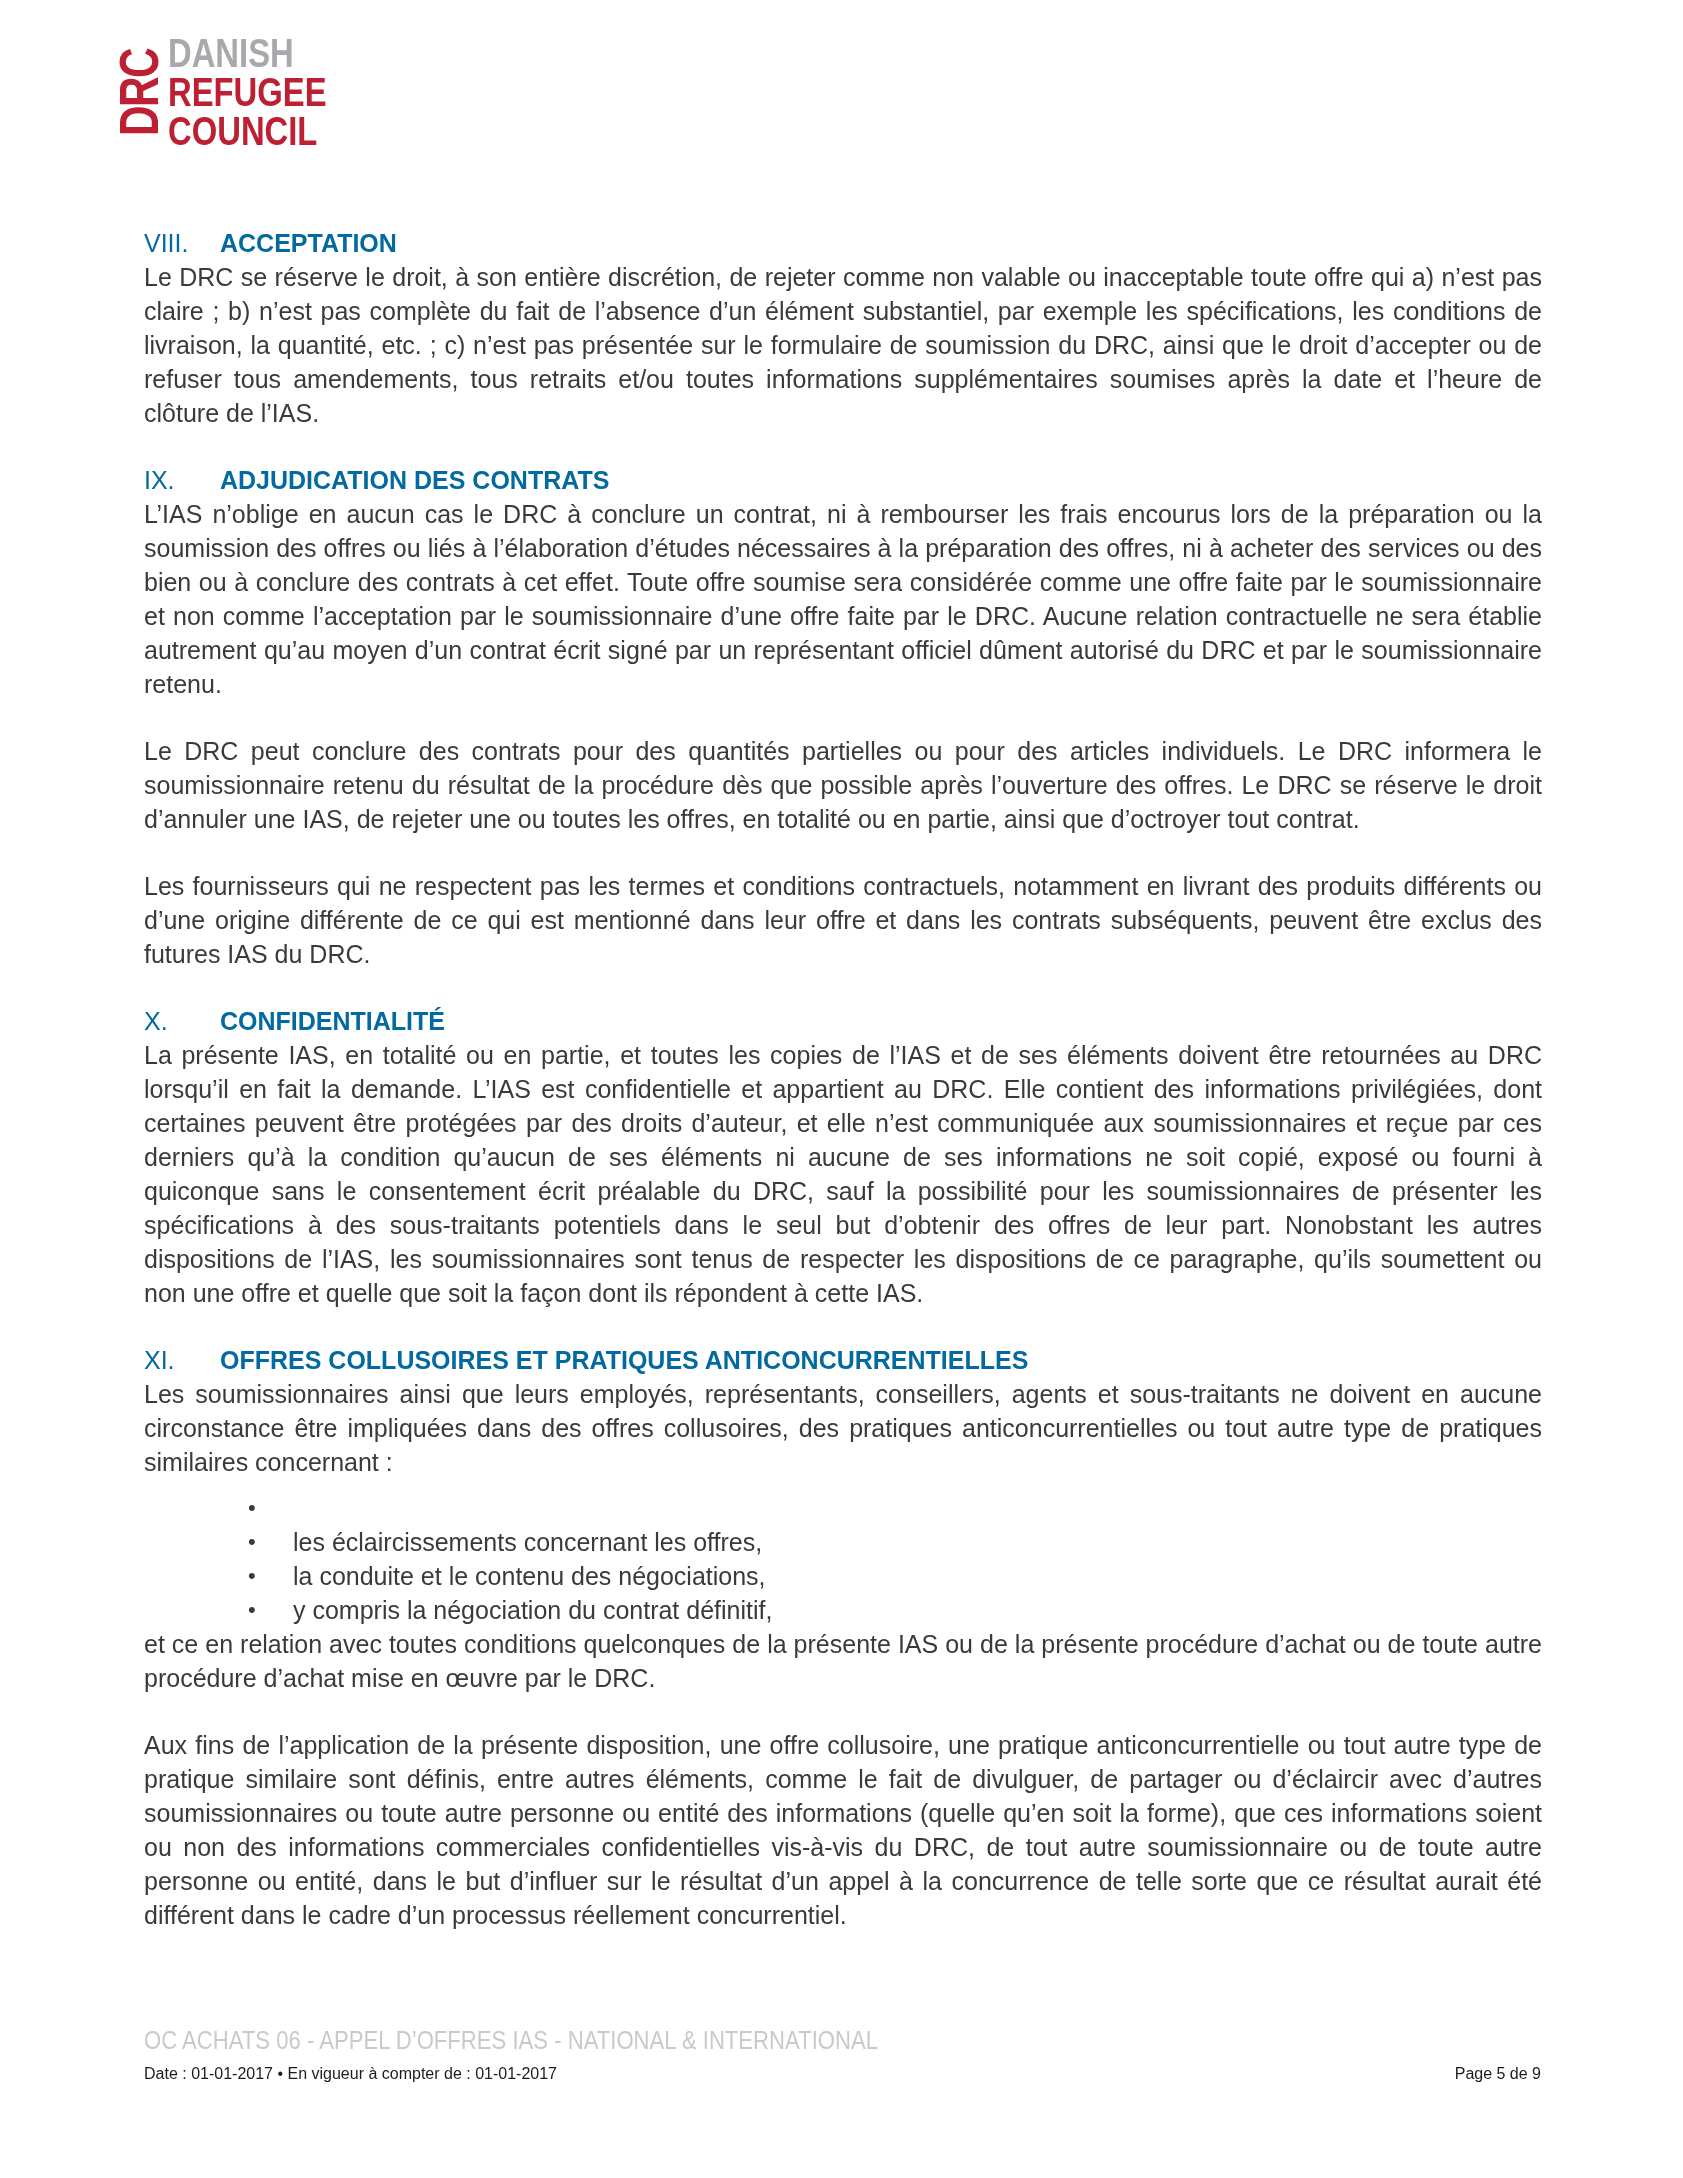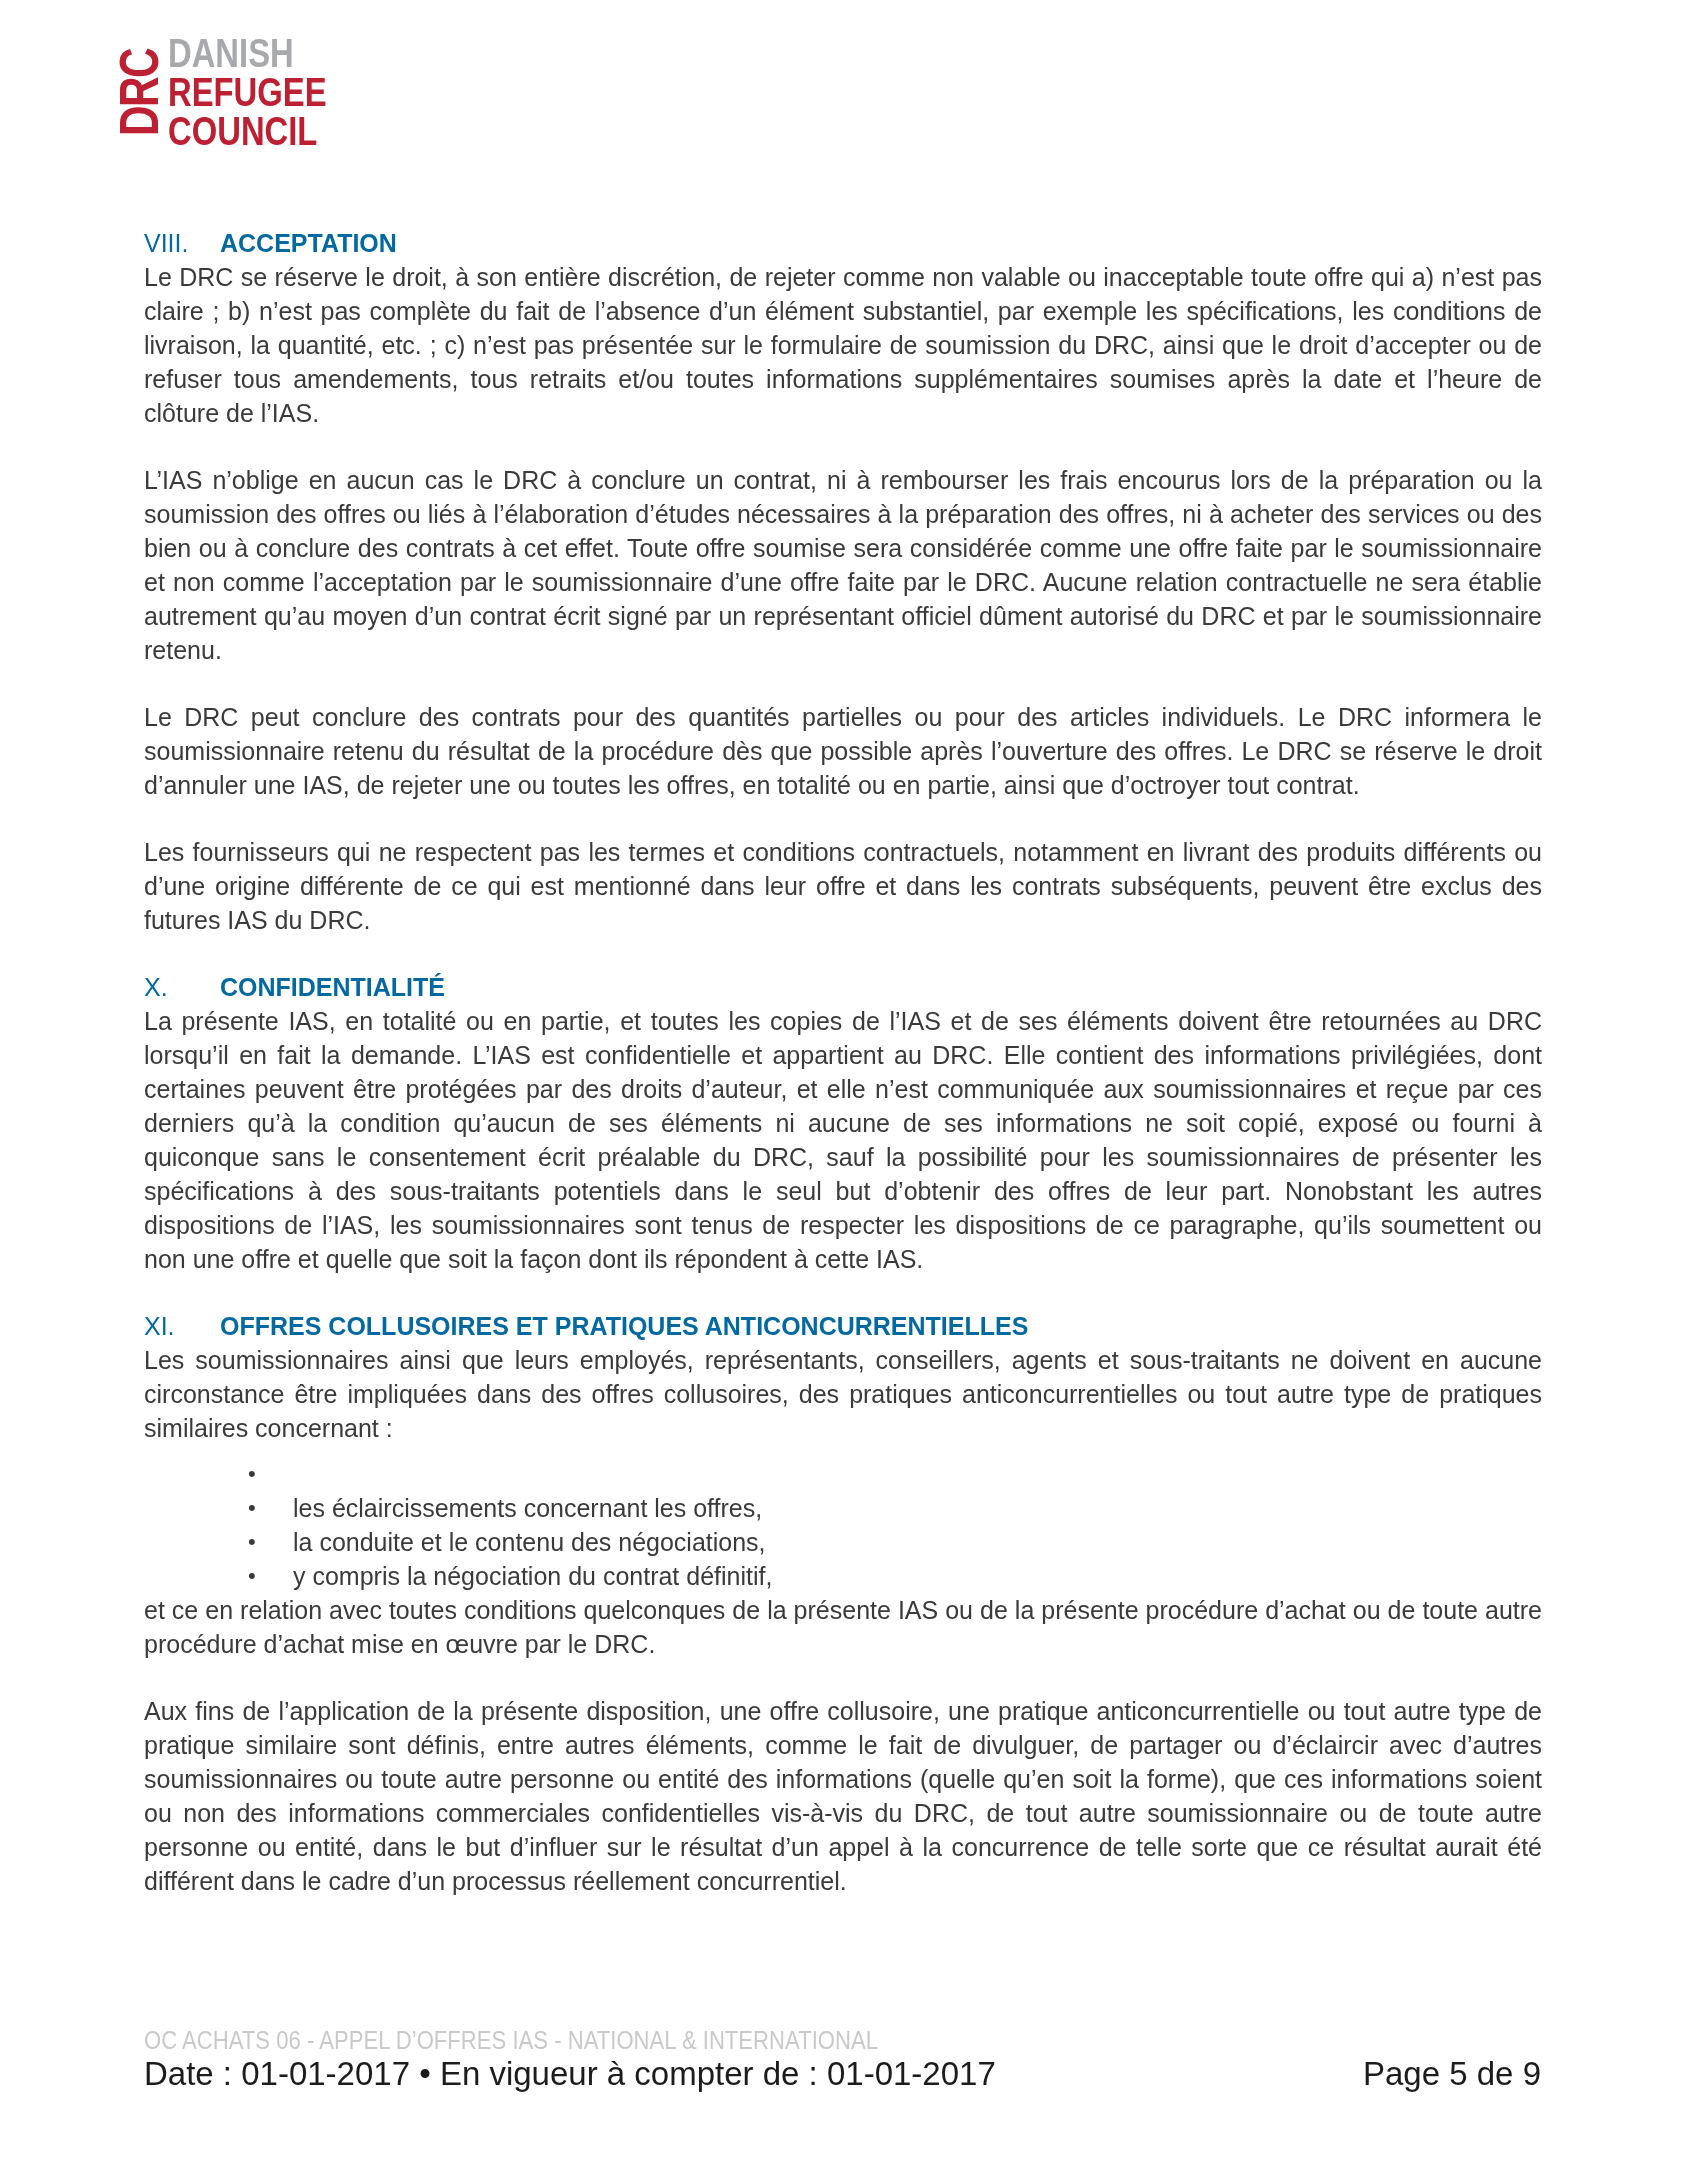--- a/index.html
+++ b/index.html
@@ -58,21 +58,21 @@
   .footer {
     position: absolute; left: 144px; right: 142px; top: 2024px;
   }
   .footer-ref {
     color: #c8c9ca; font-size: 26px; line-height: 32px;
     transform: scaleX(0.85); transform-origin: left center;
     white-space: nowrap;
   }
   .footer-row {
     display: flex; justify-content: space-between;
-    color: #1c1c1c; font-size: 33px; line-height: 36px;
+    color: #1c1c1c; font-size: 16px; line-height: 36px;
   }
 </style>
 </head>
 <body>
 
 <div class="logo">
   <div class="logo-vert">
     <span>DRC</span>
   </div>
   <div class="logo-words">
@@ -86,20 +86,24 @@
 
   <section>
     <div class="h">
       <span class="hnum">VIII.</span>
       <span class="htitle">ACCEPTATION</span>
     </div>
     <p class="para">Le DRC se réserve le droit, à son entière discrétion, de rejeter comme non valable ou inacceptable toute offre qui a) n’est pas claire ; b) n’est pas complète du fait de l’absence d’un élément substantiel, par exemple les spécifications, les conditions de livraison, la quantité, etc. ; c) n’est pas présentée sur le formulaire de soumission du DRC, ainsi que le droit d’accepter ou de refuser tous amendements, tous retraits et/ou toutes informations supplémentaires soumises après la date et l’heure de clôture de l’IAS.</p>
   </section>
 
   <section>
+    <div class="h">
+      <span class="hnum">IX.</span>
+      <span class="htitle">ADJUDICATION DES CONTRATS</span>
+    </div>
     <p class="para">L’IAS n’oblige en aucun cas le DRC à conclure un contrat, ni à rembourser les frais encourus lors de la préparation ou la soumission des offres ou liés à l’élaboration d’études nécessaires à la préparation des offres, ni à acheter des services ou des bien ou à conclure des contrats à cet effet. Toute offre soumise sera considérée comme une offre faite par le soumissionnaire et non comme l’acceptation par le soumissionnaire d’une offre faite par le DRC. Aucune relation contractuelle ne sera établie autrement qu’au moyen d’un contrat écrit signé par un représentant officiel dûment autorisé du DRC et par le soumissionnaire retenu.</p>
     <p class="para">Le DRC peut conclure des contrats pour des quantités partielles ou pour des articles individuels. Le DRC informera le soumissionnaire retenu du résultat de la procédure dès que possible après l’ouverture des offres. Le DRC se réserve le droit d’annuler une IAS, de rejeter une ou toutes les offres, en totalité ou en partie, ainsi que d’octroyer tout contrat.</p>
     <p class="para">Les fournisseurs qui ne respectent pas les termes et conditions contractuels, notamment en livrant des produits différents ou d’une origine différente de ce qui est mentionné dans leur offre et dans les contrats subséquents, peuvent être exclus des futures IAS du DRC.</p>
   </section>
 
   <section>
     <div class="h">
       <span class="hnum">X.</span>
       <span class="htitle">CONFIDENTIALITÉ</span>
     </div>

